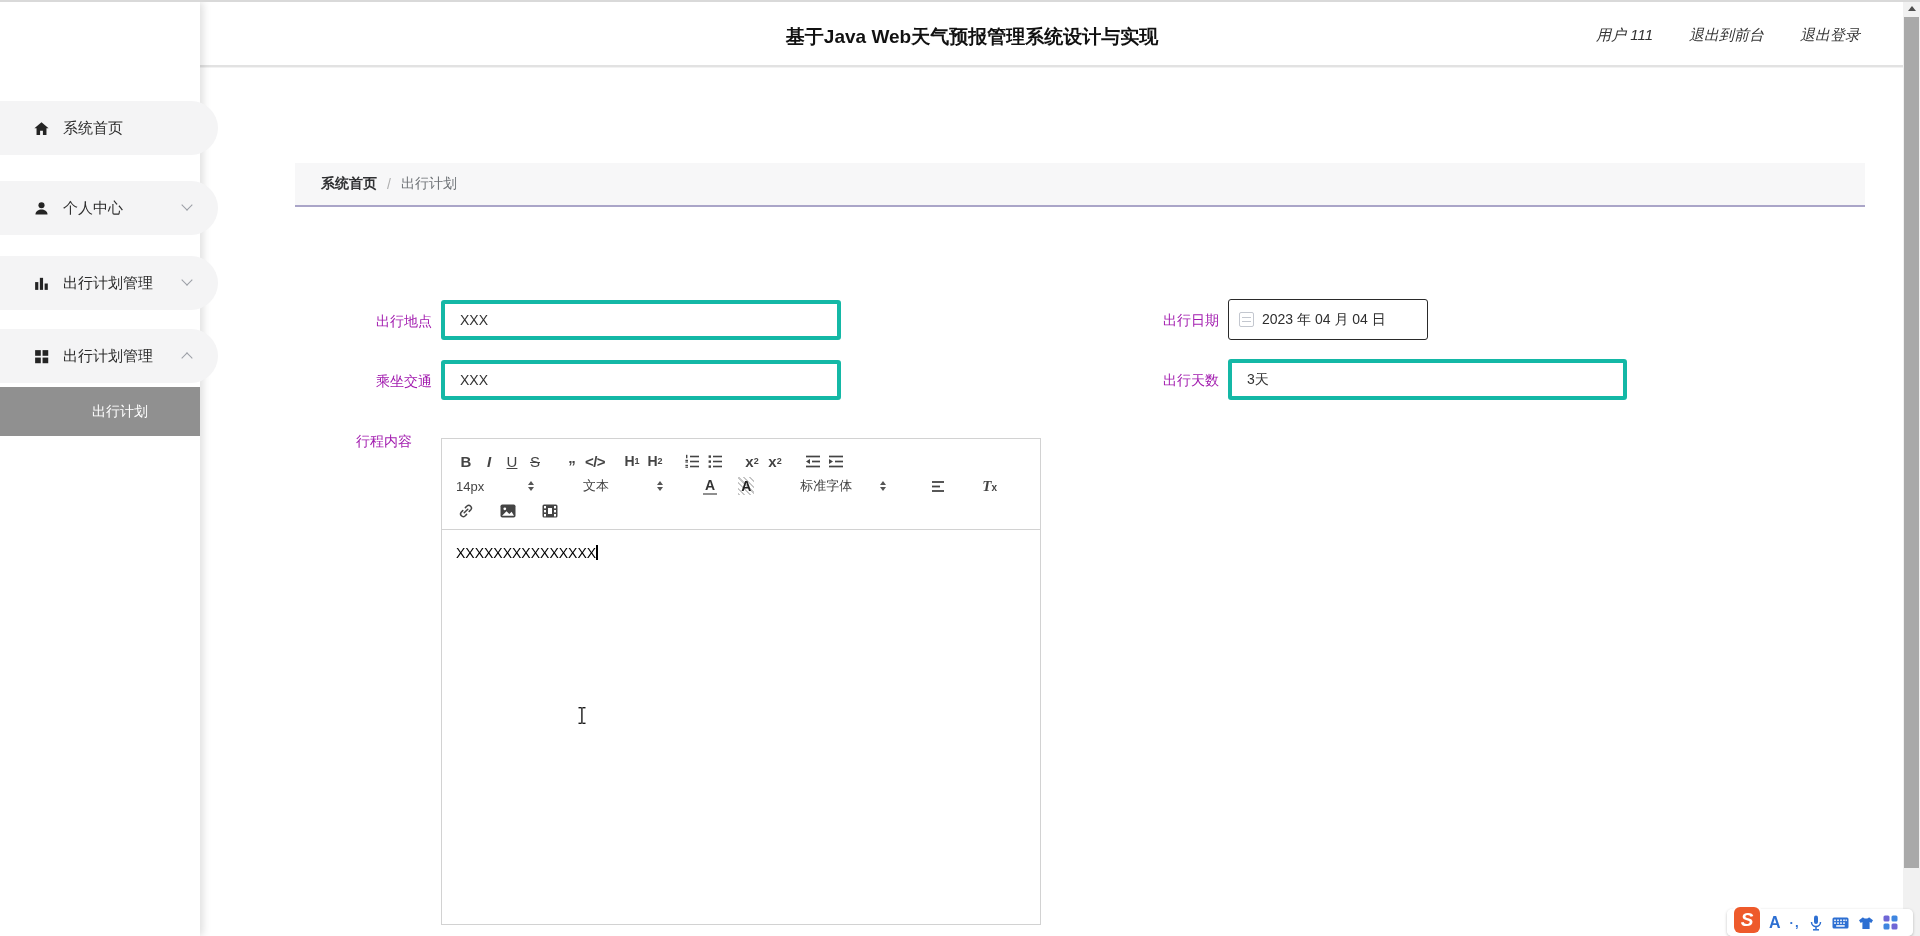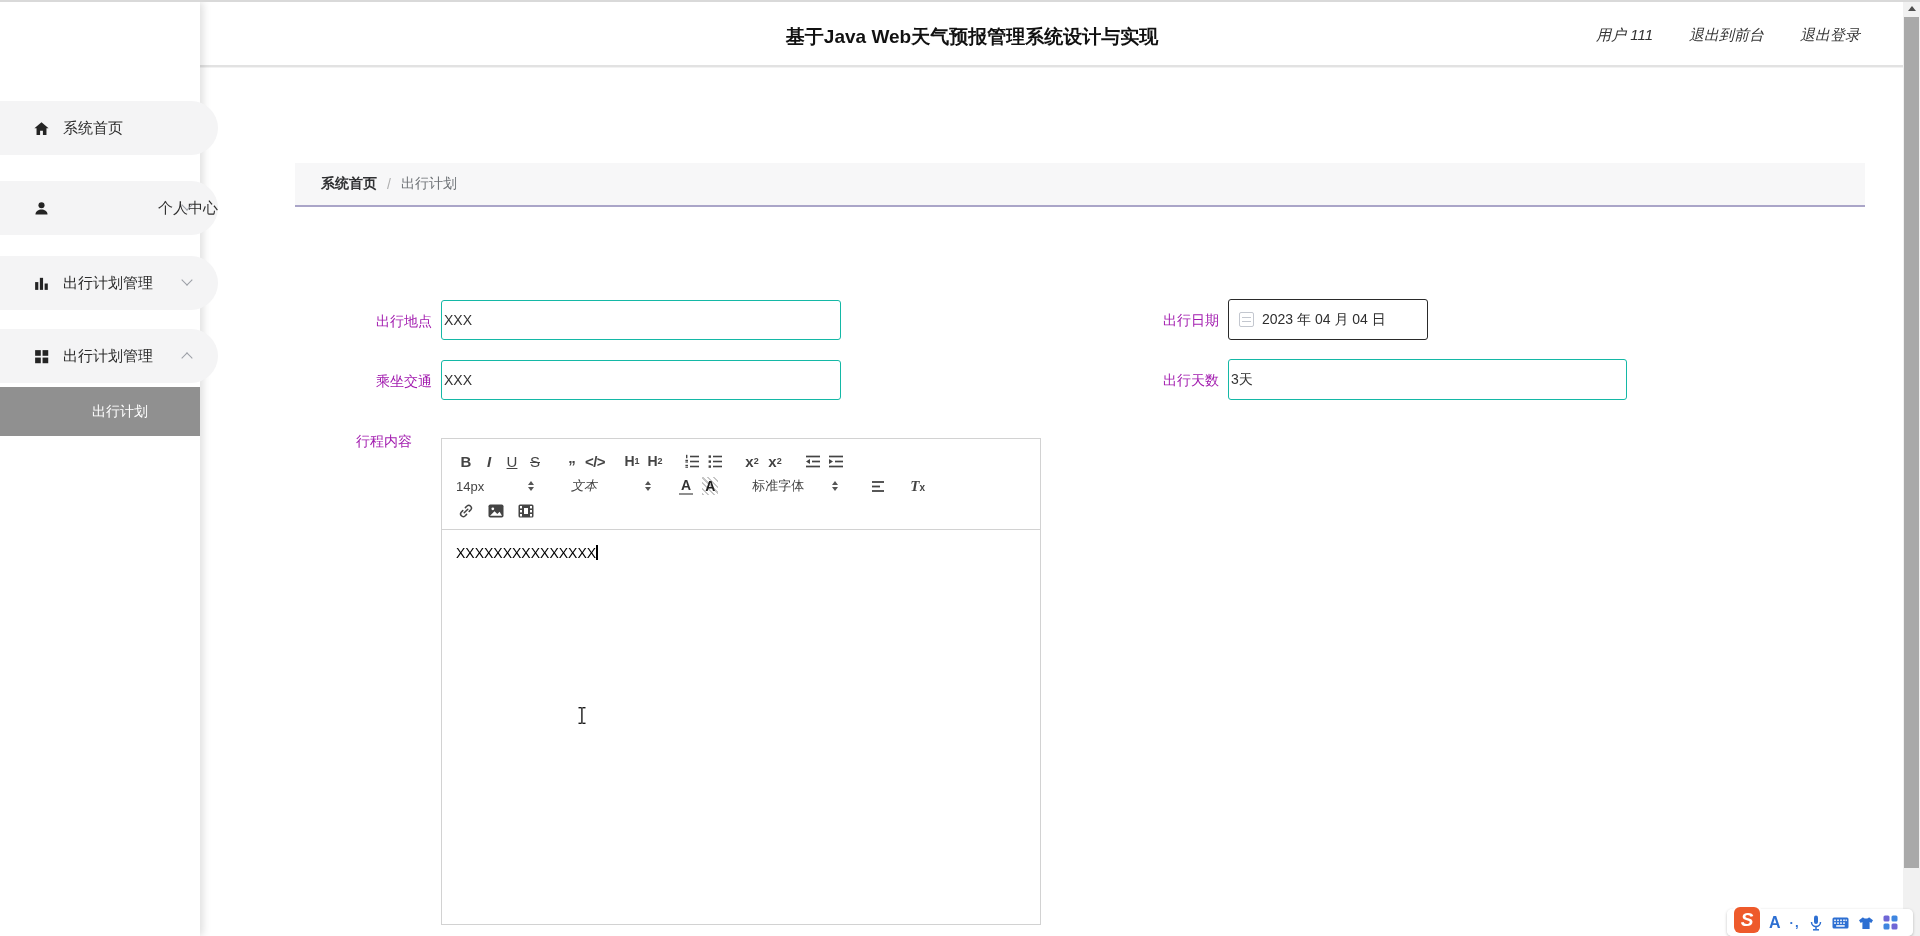--- a/index.html
+++ b/index.html
@@ -23,78 +23,78 @@
              box-shadow:3px 0 8px rgba(0,0,0,0.13); z-index:5; }
   .menu-pill { position:absolute; left:0; width:218px; height:54px; background:#f4f4f5;
                border-radius:0 27px 27px 0; display:flex; align-items:center; padding-left:33px;
                cursor:pointer; z-index:6; }
   .menu-pill .mi-icon { width:17px; height:17px; flex:0 0 17px; display:flex; align-items:center; }
   .menu-pill .mi-label { margin-left:13px; font-size:15px; color:#2d2d2d; }
   .chev { position:absolute; right:27px; width:8px; height:8px;
           border-right:1.6px solid #9b9ea5; border-bottom:1.6px solid #9b9ea5; }
   .chev.down { transform:rotate(45deg); top:20px; }
   .chev.up   { transform:rotate(-135deg); top:25px; }
-  .pill-1 { top:99px; } .pill-2 { top:179px;justify-content:space-between; } .pill-3 { top:254px; } .pill-4 { top:327px; }
+  .pill-1 { top:99px; } .pill-2 { top:179px; } .pill-3 { top:254px; } .pill-4 { top:327px; }
   .submenu-active { position:absolute; left:0; top:385px; width:200px; height:49px; background:#909090;
                     color:#fff; font-size:14px; display:flex; align-items:center; padding-left:92px;
                     cursor:pointer; z-index:6; }
 
   
   .breadcrumb { position:absolute; left:295px; top:163px; width:1570px; height:44px; background:#f7f7f8;
                 border-bottom:2px solid #aaa5c8; display:flex; align-items:center; padding-left:26px;
                 font-size:14px; z-index:1; }
   .bc-root { font-weight:bold; color:#303133; cursor:pointer; }
   .bc-sep  { color:#b0b0b0; margin:0 10px; }
   .bc-cur  { color:#6e7276; }
 
   
   .form-label { position:absolute; width:100px; text-align:right; font-size:14px; color:#a21caf; z-index:1; }
   .lbl-location  { left:332px; top:313px; }
   .lbl-date      { left:1119px; top:312px; }
   .lbl-transport { left:332px; top:373px; }
   .lbl-days      { left:1119px; top:372px; }
   .lbl-content   { left:312px; top:433px; }
 
-  input.txt { position:absolute; border:1px solid #14b8a6; border-radius:3px; background:#fff;
-              font-size:14px; color:#333; padding:0 2px; outline:none;
+  input.txt { position:absolute; border:4px solid #14b8a6; border-radius:3px; background:#fff;
+              font-size:14px; color:#333; padding:0 15px; outline:none;
               font-family:"Liberation Sans", sans-serif; z-index:1; }
   .in-location  { left:441px; top:300px; width:400px; height:40px; }
   .in-transport { left:441px; top:360px; width:400px; height:40px; }
   .in-days      { left:1228px; top:359px; width:399px; height:41px; }
 
   .date-box { position:absolute; left:1228px; top:299px; width:200px; height:41px; border:1px solid #2a2a2a;
               border-radius:3px; background:#fff; display:flex; align-items:center; padding-left:10px;
               cursor:pointer; z-index:1; }
   .cal-icon { width:15px; height:15px; border:1px solid #c3c7cf; border-radius:2px; position:relative; flex:0 0 15px; }
   .cal-icon:before { content:""; position:absolute; left:2px; right:2px; top:4px; height:1px; background:#c3c7cf; }
   .cal-icon:after  { content:""; position:absolute; left:2px; right:2px; top:8px; height:1px; background:#c3c7cf; }
   .date-text { margin-left:8px; font-size:14px; color:#2e2e2e; white-space:nowrap; }
 
   
   .editor { position:absolute; left:441px; top:438px; width:600px; height:487px; border:1px solid #d2d2d2;
             background:#fff; z-index:1; }
   .ql-toolbar { border-bottom:1px solid #d2d2d2; padding:11px 14px 7px 14px; }
   .tb-row { display:flex; align-items:center; height:22px; }
-  .tb-row + .tb-row { margin-top:3px; }
+  .tb-row + .tb-row { margin-top:3px;gap:12px; }
   button.tb { background:none; border:none; width:20px; height:20px; margin-right:3px; cursor:pointer;
               color:#444; font-size:15px; display:flex; align-items:center; justify-content:center;
               font-family:"Liberation Sans", sans-serif; }
   .tb-gap { width:14px; flex:0 0 14px; }
   .tb-b { font-weight:800; }
   .tb-i { font-style:italic; font-family:"Liberation Serif", serif; font-weight:600; }
   .tb-u { text-decoration:underline; }
   .tb-s { text-decoration:line-through; }
   .tb-q { font-family:"DejaVu Serif", serif; font-weight:900; font-size:22px; line-height:8px; padding-top:9px; }
   .tb-code { font-size:10.5px; font-weight:700; letter-spacing:-0.5px; }
   .tb-h span.base { font-weight:700; font-size:14px; }
   .tb-h sub { font-size:9px; font-weight:700; }
   .tb-x { font-weight:700; font-size:13px; }
   .tb-x sub, .tb-x sup { font-size:9px; font-weight:700; }
   .tb-select { display:flex; align-items:center; font-size:13px; color:#444; cursor:pointer; height:22px; }
-  .sel-size { width:78px; } .sel-para { width:80px; margin-left:37px;font-style:italic; } .sel-font { width:86px; margin-left:34px; }
+  .sel-size { width:78px; } .sel-para { width:80px; margin-left:37px; } .sel-font { width:86px; margin-left:34px; }
   .arrows { margin-left:auto; display:flex; flex-direction:column; gap:2px; }
   .arrows i { display:block; width:0; height:0; border-left:3.5px solid transparent; border-right:3.5px solid transparent; }
   .arrows i.up { border-bottom:4px solid #555; }
   .arrows i.dn { border-top:4px solid #555; }
   .tb-color { font-size:14px; font-weight:700; color:#333; border-bottom:2.5px solid #8f8f8f; line-height:14px;
               margin-left:28px; padding:0 2px; cursor:pointer; background:none; border-top:none; border-left:none; border-right:none;
               font-family:"Liberation Sans", sans-serif; height:18px; }
   .tb-bg { font-size:14px; font-weight:700; color:#222; margin-left:9px; padding:1px 3px; cursor:pointer;
            background:repeating-linear-gradient(45deg,#c6c6c6 0 1.5px,#fff 1.5px 4px); border:none;
            font-family:"Liberation Sans", sans-serif; height:18px; }

